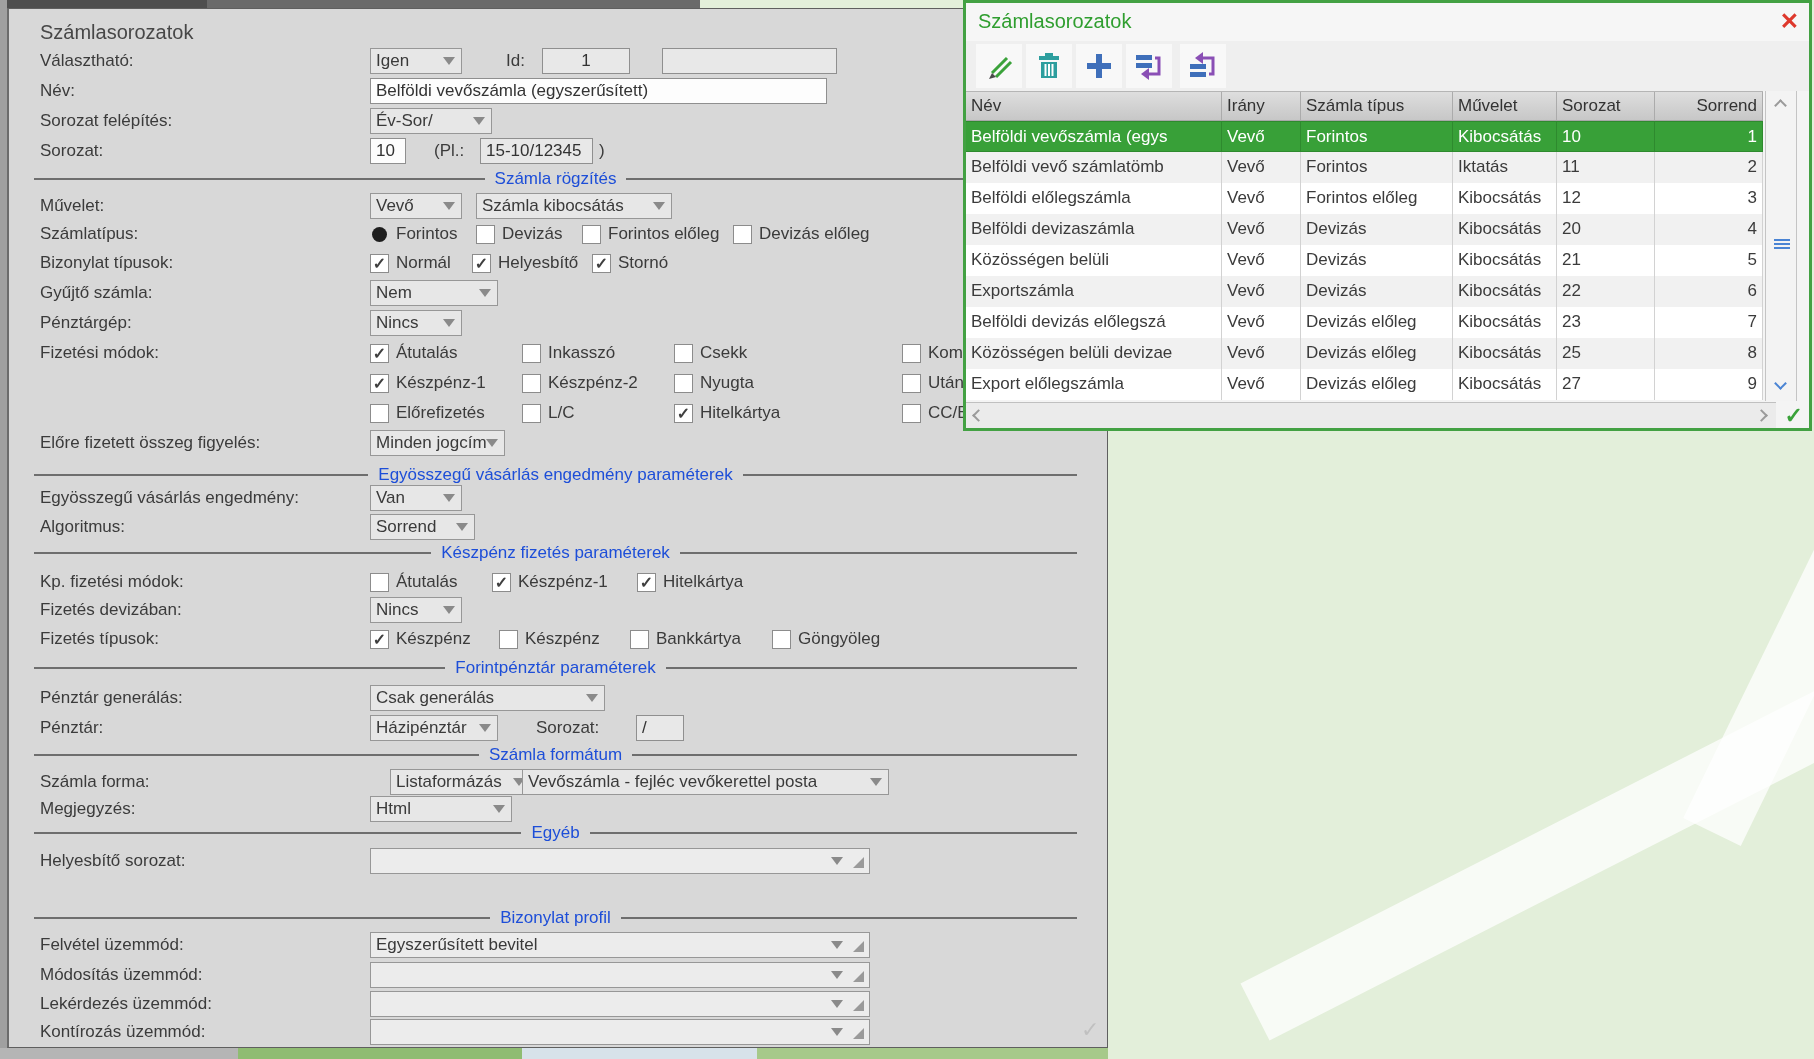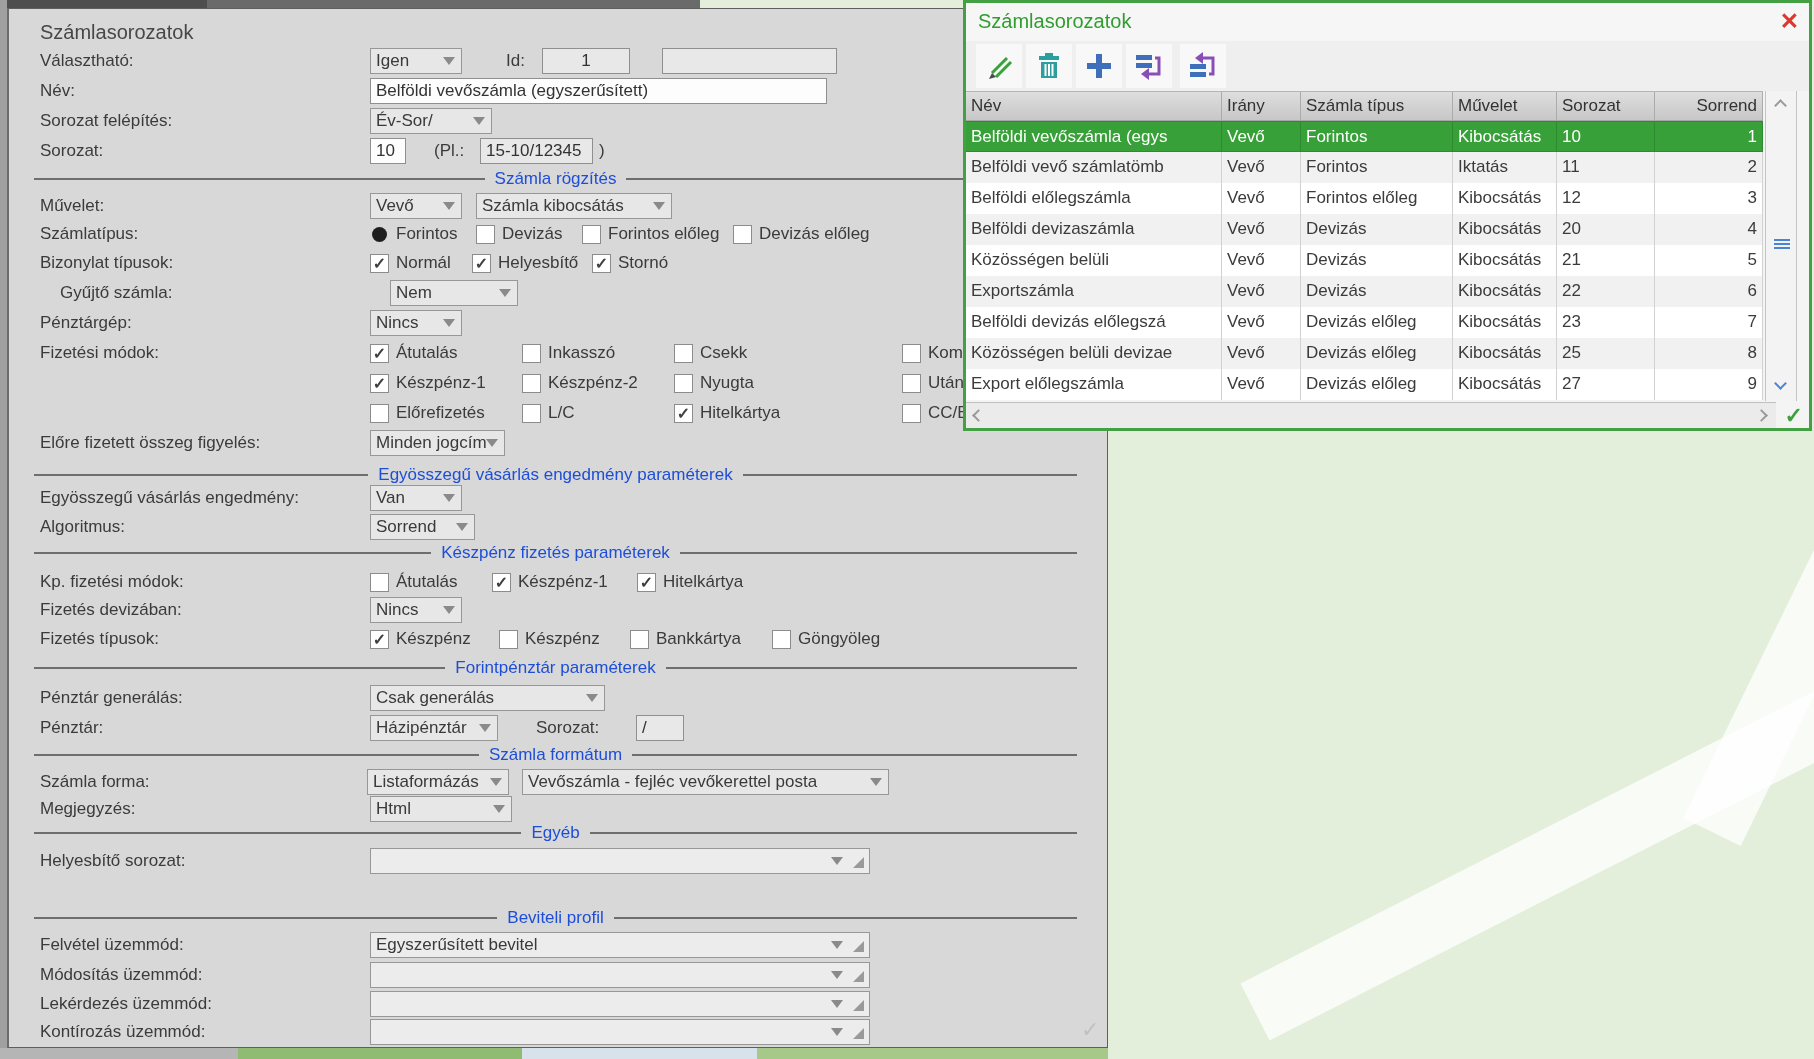--- a/index.html
+++ b/index.html
@@ -176,21 +176,21 @@
       <span class="opt" style="left:463px;">
           <span class="cb">✓</span>
           <span>Helyesbítő</span>
         </span>
       <span class="opt" style="left:583px;">
           <span class="cb">✓</span>
           <span>Stornó</span>
         </span>
     </div>
 
-    <div class="frow" style="top:270px;margin-left:20px;">
+    <div class="frow" style="top:270px;">
       <span class="lbl">Gyűjtő számla:</span>
       <span class="combo" style="left:361px;width:128px;"><span>Nem</span><span class="arr"></span></span>
     </div>
 
     <div class="frow" style="top:300px;">
       <span class="lbl">Pénztárgép:</span>
       <span class="combo" style="left:361px;width:92px;"><span>Nincs</span><span class="arr"></span></span>
     </div>
 
     <div class="frow" style="top:330px;">
@@ -332,42 +332,42 @@
     </div>
 
     <div class="sect" style="top:736px;">
         <span class="line"></span>
         <span class="slab">Számla formátum</span>
         <span class="line"></span>
       </div>
 
     <div class="frow" style="top:759px;">
       <span class="lbl">Számla forma:</span>
-      <span class="combo" style="left:358px;width:142px;"><span>Listaformázás</span><span class="arr"></span></span>
+      <span class="combo" style="left:381px;width:142px;"><span>Listaformázás</span><span class="arr"></span></span>
       <span class="combo" style="left:513px;width:367px;"><span>Vevőszámla - fejléc vevőkerettel posta</span><span class="arr"></span></span>
     </div>
     <div class="frow" style="top:786px;">
       <span class="lbl">Megjegyzés:</span>
       <span class="combo" style="left:361px;width:142px;"><span>Html</span><span class="arr"></span></span>
     </div>
 
     <div class="sect" style="top:814px;">
         <span class="line"></span>
         <span class="slab">Egyéb</span>
         <span class="line"></span>
       </div>
 
     <div class="frow" style="top:838px;">
       <span class="lbl">Helyesbítő sorozat:</span>
       <span class="combo big" style="left:361px;width:500px;"><span></span><span class="arr arr2"></span><span class="grip"></span></span>
     </div>
 
     <div class="sect" style="top:899px;">
         <span class="line"></span>
-        <span class="slab">Beviteli profil</span>
+        <span class="slab">Bizonylat profil</span>
         <span class="line"></span>
       </div>
 
     <div class="frow" style="top:922px;">
       <span class="lbl">Felvétel üzemmód:</span>
       <span class="combo big" style="left:361px;width:500px;"><span>Egyszerűsített bevitel</span><span class="arr arr2"></span><span class="grip"></span></span>
     </div>
     <div class="frow" style="top:952px;">
       <span class="lbl">Módosítás üzemmód:</span>
       <span class="combo big" style="left:361px;width:500px;"><span></span><span class="arr arr2"></span><span class="grip"></span></span>

